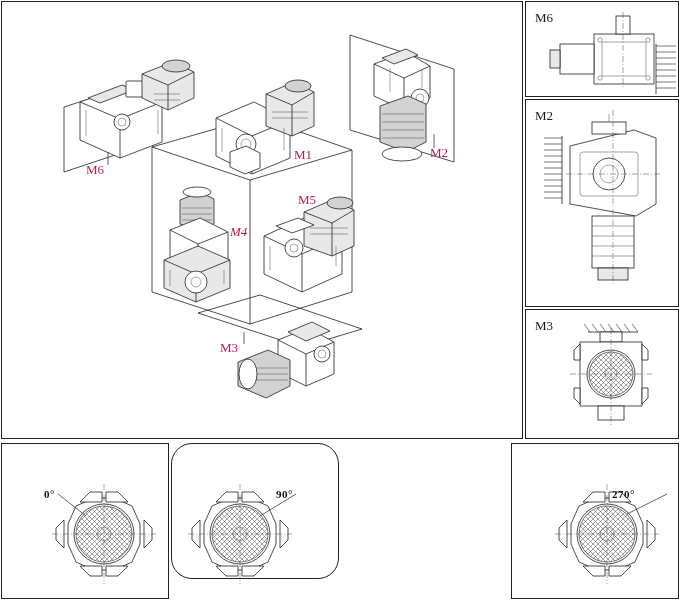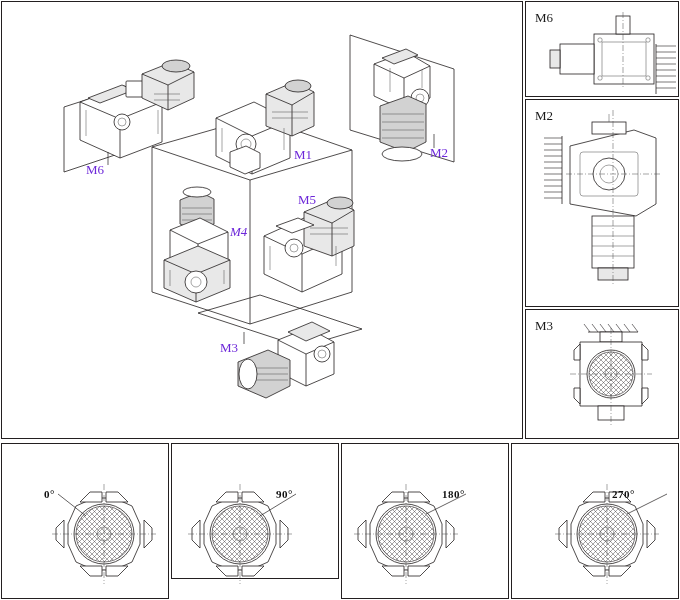--- a/index.html
+++ b/index.html
@@ -32,21 +32,21 @@
   
   #main-panel { left: 1px; top: 1px; width: 522px; height: 438px; }
 
   
   #detail-m6 { left: 525px; top: 1px;   width: 154px; height: 96px; }
   #detail-m2 { left: 525px; top: 99px;  width: 154px; height: 208px; }
   #detail-m3 { left: 525px; top: 309px; width: 154px; height: 130px; }
 
   
   #angle-0   { left: 1px;   top: 443px; width: 168px; height: 156px; }
-  #angle-90  { left: 171px; top: 443px; width: 168px; height: 136px; }
+  #angle-90  { left: 171px; top: 443px; width: 168px; height: 136px; border-radius: 21px; }
   #angle-180 { left: 341px; top: 443px; width: 168px; height: 156px; }
   #angle-270 { left: 511px; top: 443px; width: 168px; height: 156px; padding-left: 31px; }
 
   .cell-label {
     position: absolute;
     font-size: 13px;
     line-height: 1;
     color: #1a1a1a;
     font-family: "Liberation Serif", serif;
   }
@@ -62,21 +62,21 @@
     color: #111;
   }
   #angle-0 .angle-label   { left: 42px;  top: 44px; }
   #angle-90 .angle-label  { left: 104px; top: 44px; }
   #angle-180 .angle-label { left: 100px; top: 44px; }
   #angle-270 .angle-label { left: 100px; top: 44px; }
 
   .m-label {
     position: absolute;
     font-size: 13px;
-    color: #6d28d9;
+    color: #be185d;
     font-family: "Liberation Serif", serif;
   }
 
   svg { display: block; }
   .ln { stroke: #231f20; fill: none; stroke-width: 0.8; }
   .ln-thin { stroke: #4a4a4a; fill: none; stroke-width: 0.5; }
   .ln-lead { stroke: #231f20; fill: none; stroke-width: 0.7; }
   .fillw { fill: #ffffff; stroke: #231f20; stroke-width: 0.8; }
   .fillg { fill: #e8e8e8; stroke: #231f20; stroke-width: 0.8; }
   .fillgd { fill: #d2d2d2; stroke: #231f20; stroke-width: 0.8; }
@@ -343,55 +343,35 @@
       </g>
       <circle class="fillw" cx="68" cy="90" r="30"></circle>
       <circle cx="68" cy="90" r="28" fill="url(#crosshatch)" stroke="#231f20" stroke-width="0.6"></circle>
       <circle class="ln-thin" cx="68" cy="90" r="7"></circle>
       <path class="ln-lead" d="M124 50 L88 72"></path>
       <line class="ln-thin" x1="68" y1="40" x2="68" y2="140" stroke-dasharray="6 2 1 2"></line>
       <line class="ln-thin" x1="16" y1="90" x2="120" y2="90" stroke-dasharray="6 2 1 2"></line>
     </svg>
   </div>
 
-  <div class="frame" id="angle-180">
-    <span class="angle-label">180°</span>
+
+  <div class="frame" id="angle-270">
+    <span class="angle-label">270°</span>
     <svg width="166" height="154" viewBox="0 0 166 154">
       <g>
         <path class="fillw" d="M36 62 L54 54 L74 54 L92 62 L100 80 L100 100 L92 118 L74 126 L54 126 L36 118 L28 100 L28 80 Z"></path>
         <path class="fillw" d="M40 58 L50 48 L62 48 L62 58 Z"></path>
         <path class="fillw" d="M88 58 L78 48 L66 48 L66 58 Z"></path>
         <path class="fillw" d="M40 122 L50 132 L62 132 L62 122 Z"></path>
         <path class="fillw" d="M88 122 L78 132 L66 132 L66 122 Z"></path>
         <path class="fillw" d="M24 76 L16 84 L16 96 L24 104 Z"></path>
         <path class="fillw" d="M104 76 L112 84 L112 96 L104 104 Z"></path>
       </g>
       <circle class="fillw" cx="64" cy="90" r="30"></circle>
       <circle cx="64" cy="90" r="28" fill="url(#crosshatch)" stroke="#231f20" stroke-width="0.6"></circle>
       <circle class="ln-thin" cx="64" cy="90" r="7"></circle>
       <path class="ln-lead" d="M124 50 L84 70"></path>
       <line class="ln-thin" x1="64" y1="40" x2="64" y2="140" stroke-dasharray="6 2 1 2"></line>
       <line class="ln-thin" x1="12" y1="90" x2="116" y2="90" stroke-dasharray="6 2 1 2"></line>
     </svg>
   </div>
 
-  <div class="frame" id="angle-270">
-    <span class="angle-label">270°</span>
-    <svg width="166" height="154" viewBox="0 0 166 154">
-      <g>
-        <path class="fillw" d="M36 62 L54 54 L74 54 L92 62 L100 80 L100 100 L92 118 L74 126 L54 126 L36 118 L28 100 L28 80 Z"></path>
-        <path class="fillw" d="M40 58 L50 48 L62 48 L62 58 Z"></path>
-        <path class="fillw" d="M88 58 L78 48 L66 48 L66 58 Z"></path>
-        <path class="fillw" d="M40 122 L50 132 L62 132 L62 122 Z"></path>
-        <path class="fillw" d="M88 122 L78 132 L66 132 L66 122 Z"></path>
-        <path class="fillw" d="M24 76 L16 84 L16 96 L24 104 Z"></path>
-        <path class="fillw" d="M104 76 L112 84 L112 96 L104 104 Z"></path>
-      </g>
-      <circle class="fillw" cx="64" cy="90" r="30"></circle>
-      <circle cx="64" cy="90" r="28" fill="url(#crosshatch)" stroke="#231f20" stroke-width="0.6"></circle>
-      <circle class="ln-thin" cx="64" cy="90" r="7"></circle>
-      <path class="ln-lead" d="M124 50 L84 70"></path>
-      <line class="ln-thin" x1="64" y1="40" x2="64" y2="140" stroke-dasharray="6 2 1 2"></line>
-      <line class="ln-thin" x1="12" y1="90" x2="116" y2="90" stroke-dasharray="6 2 1 2"></line>
-    </svg>
-  </div>
-
 </div>
 
 </body></html>

